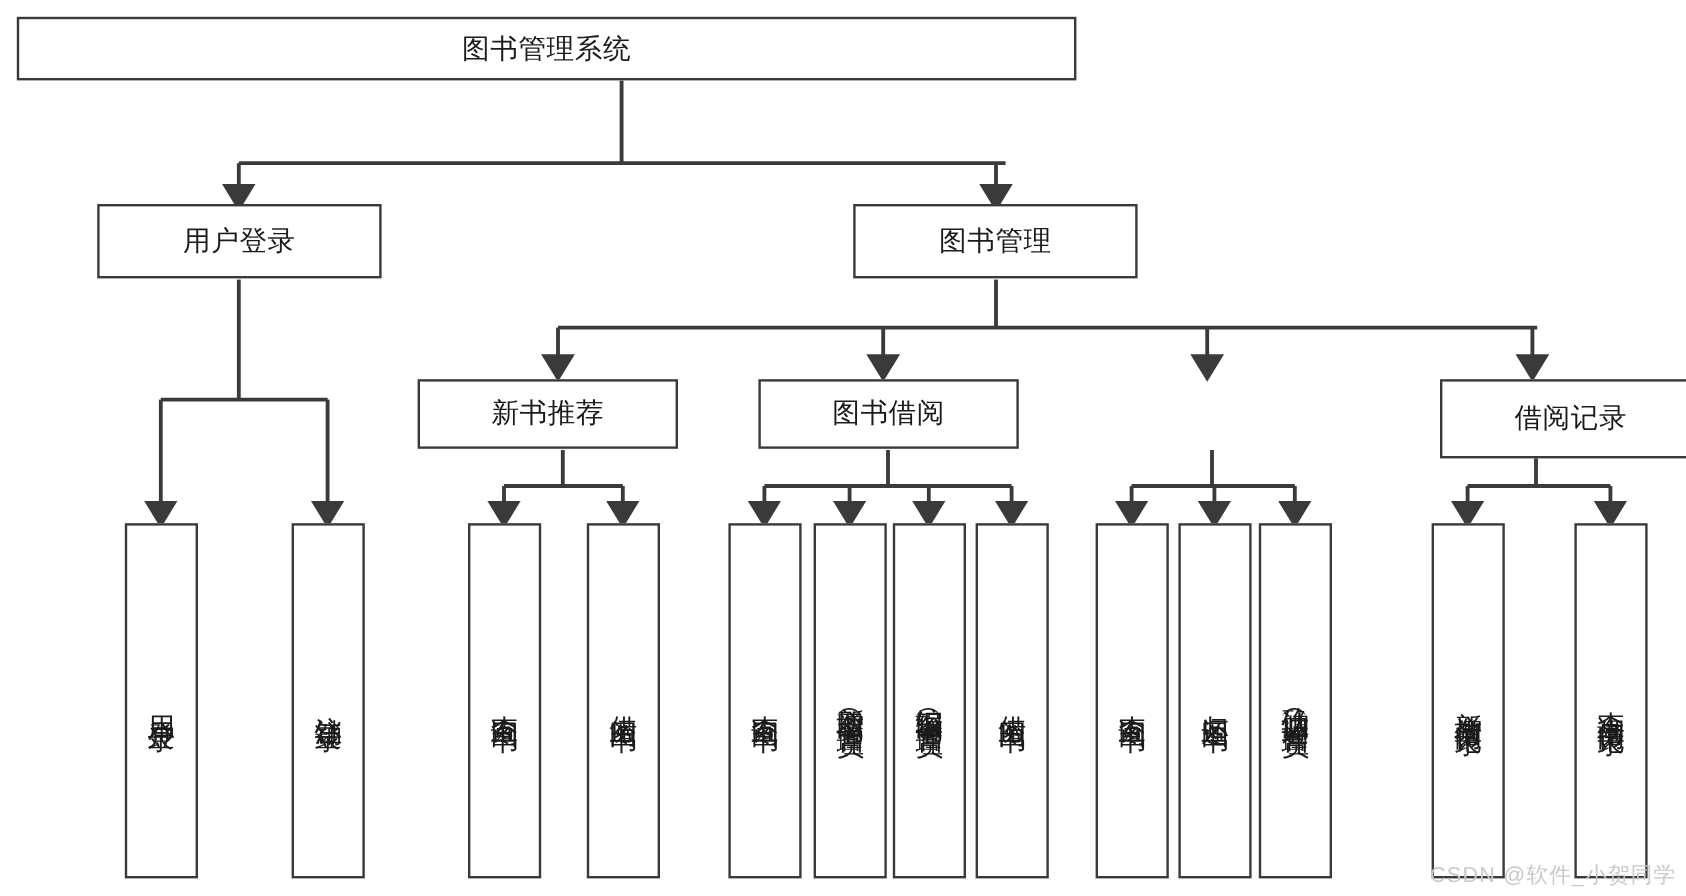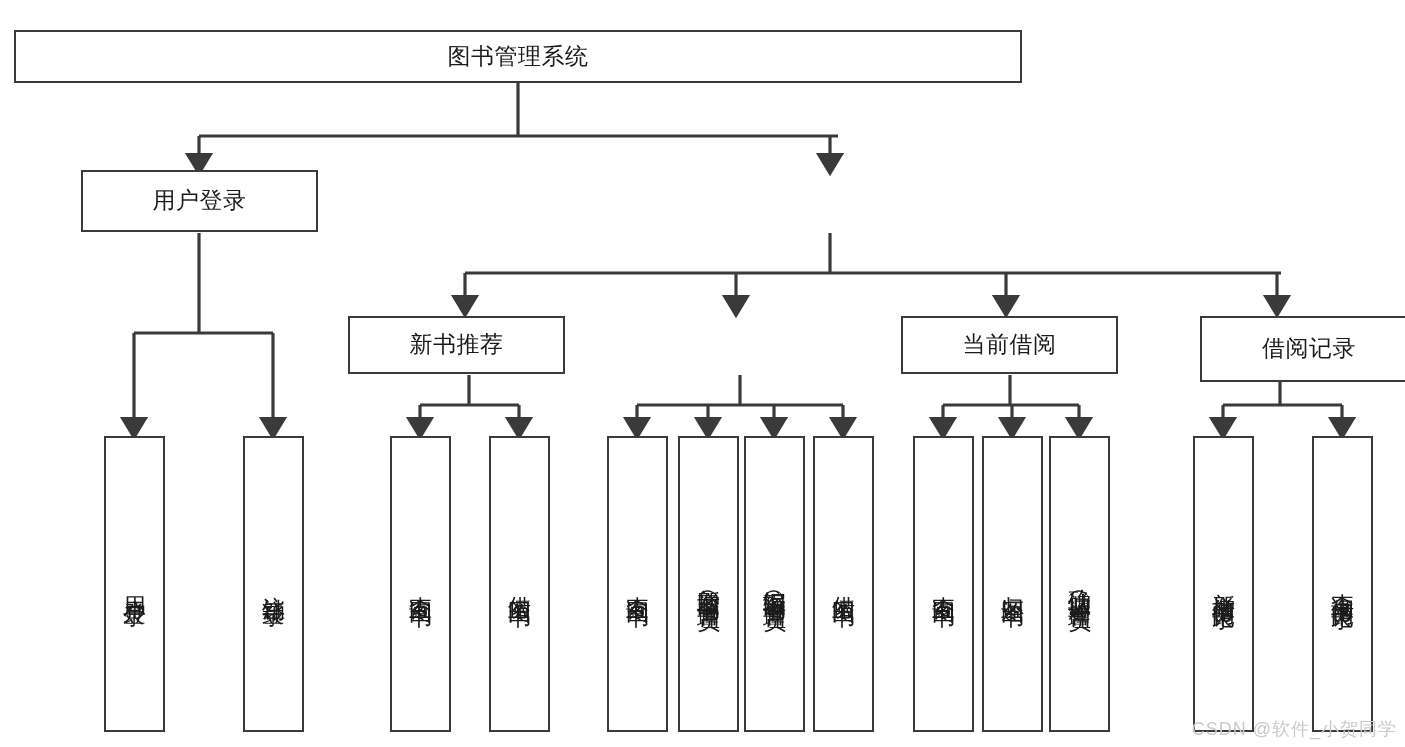--- a/index.html
+++ b/index.html
@@ -116,33 +116,36 @@
       <path d="M1012,405 L1012,428" marker-end="url(#arrowhead)"></path>
       <path d="M1079,405 L1079,428" marker-end="url(#arrowhead)"></path>
 
       <path d="M1280,375 L1280,405"></path>
       <path d="M1223,405 L1342,405"></path>
       <path d="M1223,405 L1223,428" marker-end="url(#arrowhead)"></path>
       <path d="M1342,405 L1342,428" marker-end="url(#arrowhead)"></path>
     </g>
   </svg>
 
-  <div class="node horiz" style="left:14px; top:14px; width:1008px; height:53px;margin-top:16px;">
+  <div class="node horiz" style="left:14px; top:14px; width:883px; height:53px;">
     <span class="node-label">图书管理系统</span>
   </div>
 
   <div class="node horiz" style="left:81px; top:170px; width:237px; height:62px;">
     <span class="node-label">用户登录</span>
   </div>
+  <div class="node horiz" style="left:711px; top:170px; width:237px; height:62px;">
+    <span class="node-label">图书管理</span>
+  </div>
 
   <div class="node horiz" style="left:348px; top:316px; width:217px; height:58px;">
     <span class="node-label">新书推荐</span>
   </div>
-  <div class="node horiz" style="left:901px; top:316px; width:217px; height:58px;">
-    <span class="node-label">当前借阅</span>
+  <div class="node horiz" style="left:632px; top:316px; width:217px; height:58px;">
+    <span class="node-label">图书借阅</span>
   </div>
   <div class="node horiz" style="left:1200px; top:316px; width:218px; height:66px;font-family:Liberation Serif, serif;">
     <span class="node-label">借阅记录</span>
   </div>
 
   <div class="node vert" style="left:104px; top:436px; width:61px; height:296px;">
     <span class="node-label">用户登录</span>
   </div>
   <div class="node vert" style="left:243px; top:436px; width:61px; height:296px;">
     <span class="node-label">注销登录</span>

